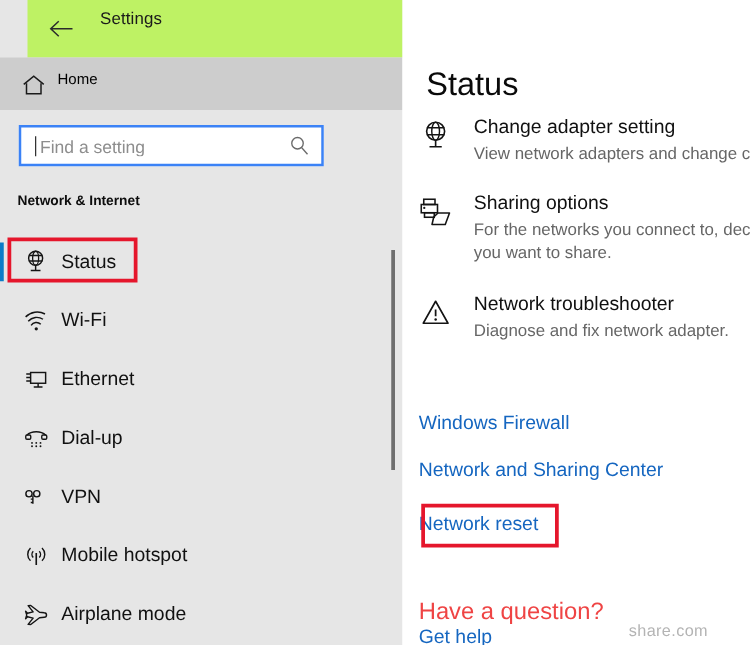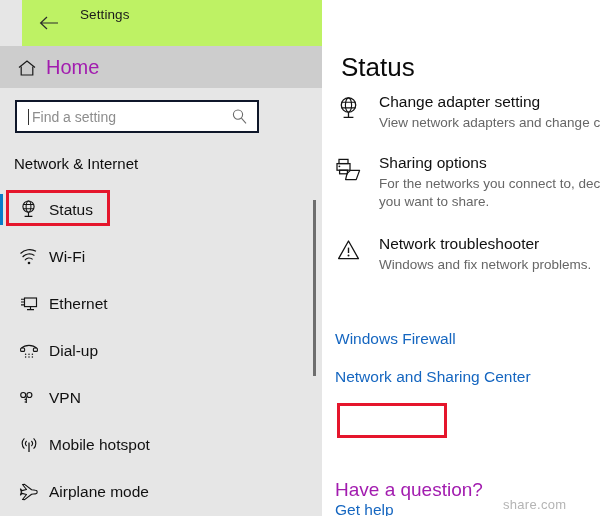--- a/index.html
+++ b/index.html
@@ -64,31 +64,31 @@
     background: #cdcdcd;
   }
   .home-icon {
     position: absolute;
     left: 16px; top: 11px;
     width: 22px; height: 22px;
   }
   .home-label {
     position: absolute;
     left: 46px; top: 10px;
-    font-size: 20px;
-    color: #a21caf;
+    font-size: 12px;
+    color: #000000;
   }
 
   .search-wrap {
     position: absolute;
     left: 15px; top: 100px;
     width: 244px;
     height: 33px;
     background: #ffffff;
-    border: 2px solid #0f172a;
+    border: 2px solid #3b82f6;
     box-sizing: border-box;
   }
   .search-caret {
     position: absolute;
     left: 11px; top: 7px;
     width: 1px; height: 16px;
     background: #333;
   }
   .search-input {
     position: absolute;
@@ -106,22 +106,22 @@
   .search-input::placeholder { color: #8d8d8d; opacity: 1; }
   .search-icon {
     position: absolute;
     right: 9px; top: 6px;
     width: 17px; height: 17px;
   }
 
   .section-title {
     position: absolute;
     left: 14px; top: 155px;
-    font-size: 15px;
-    font-weight: normal;
+    font-size: 11px;
+    font-weight: bold;
     color: #0d0d0d;
     text-align: right;
   }
 
   .nav { position: absolute; left: 0; top: 186px; width: 322px; }
   .nav-item {
     position: relative;
     height: 47px;
     display: flex;
     align-items: center;
@@ -202,21 +202,21 @@
     left: 13px;
     font-size: 15.5px;
     color: #1566c0;
     white-space: nowrap;
     cursor: pointer;
   }
   .q-title {
     position: absolute;
     left: 13px; top: 479px;
     font-size: 19px;
-    color: #a21caf;
+    color: #ef4444;
   }
   .watermark {
     position: absolute;
     left: 181px; top: 497px;
     font-size: 13px;
     color: #b4b4b4;
     letter-spacing: .3px;
   }
 
   
@@ -402,25 +402,26 @@
 
     <div class="opt" style="top:235px;">
       <div class="opt-ico">
         <svg width="28" height="28" viewBox="0 0 28 28">
           <path d="M13.5 4 L23.4 21.6 H3.6 Z" fill="none" stroke="#141414" stroke-width="1.3" stroke-linejoin="round"></path>
           <path d="M13.5 10.6 V16" stroke="#141414" stroke-width="1.4"></path>
           <circle cx="13.5" cy="18.6" r="1" fill="#141414"></circle>
         </svg>
       </div>
       <div class="opt-title">Network troubleshooter</div>
-      <div class="opt-desc">Windows and fix network problems.</div>
+      <div class="opt-desc">Diagnose and fix network adapter.</div>
     </div>
 
     <div class="link" style="top:330px;">Windows Firewall</div>
     <div class="link" style="top:368px;">Network and Sharing Center</div>
+    <div class="link" style="top:411px;">Network reset</div>
 
     <div class="q-title">Have a question?</div>
     <div class="link" style="top:501px;">Get help</div>
 
     <div class="watermark">share.com</div>
   </div>
 
   <div class="redbox" id="redbox-status"></div>
   <div class="redbox" id="redbox-reset"></div>
 

